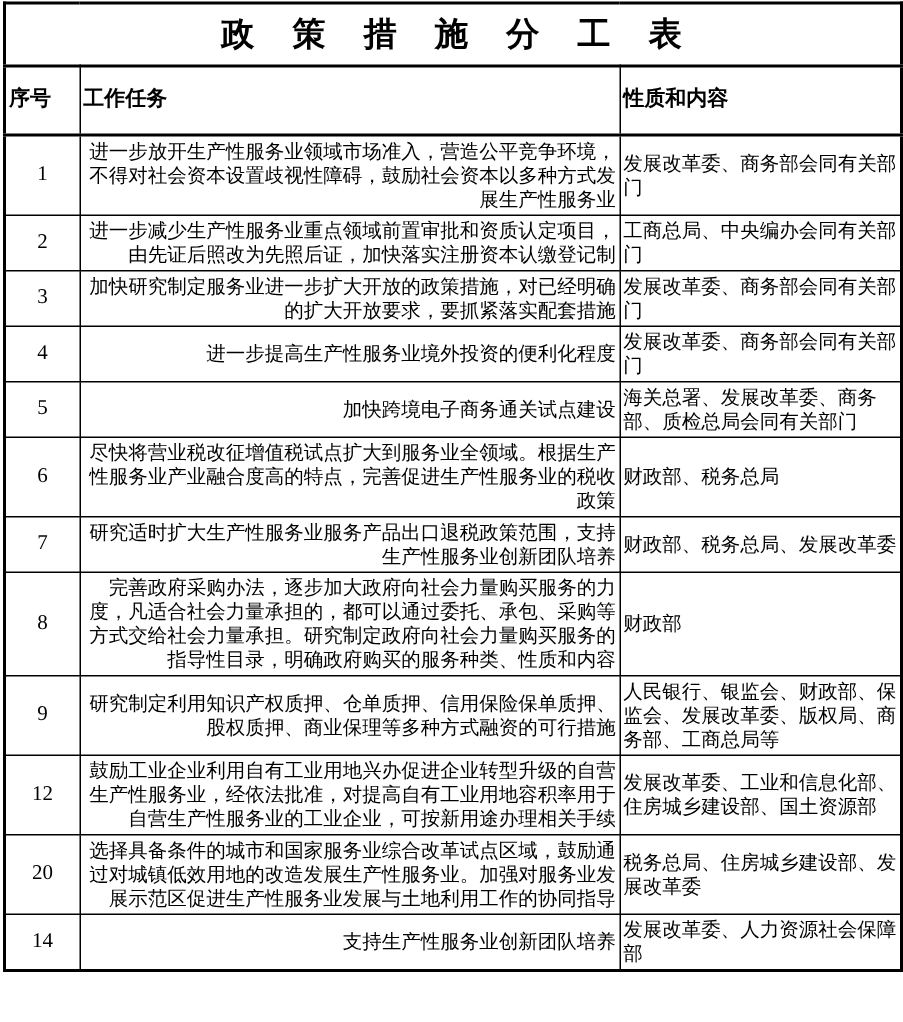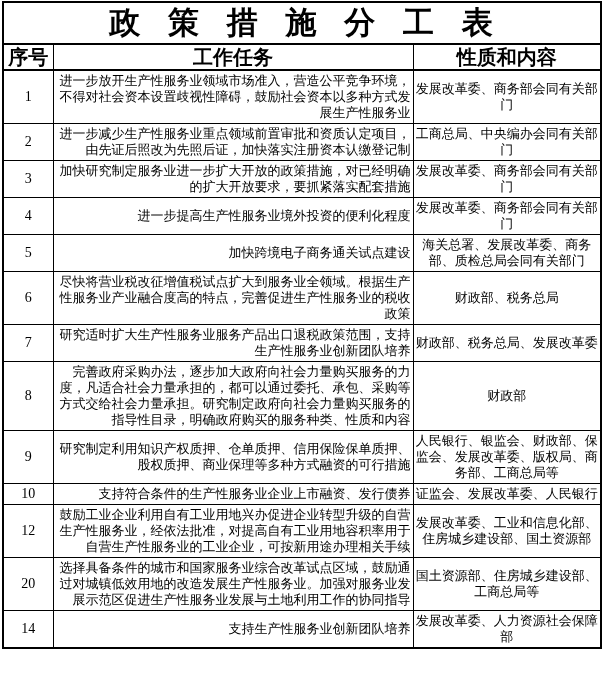--- a/index.html
+++ b/index.html
@@ -32,43 +32,43 @@
     font-size: 13px;
     line-height: 16px;
     padding: 2px 2px;
     word-break: break-all;
     overflow-wrap: break-word;
   }
   .title-cell {
     border-bottom: 2px solid #000;
     text-align: center;
     font-weight: bold;
-    font-size: 31px;
+    font-size: 22px;
     height: 40px;
     word-spacing: 16px;
     letter-spacing: 2px;
     padding: 0;
   }
   thead th {
     border-bottom: 2px solid #000;
     font-weight: bold;
-    font-size: 20px;
+    font-size: 14px;
     height: 22px;
-    text-align: center;
-    padding: 1px 2px;
+    text-align: left;
+    padding: 11px 2px;
   }
   td.idx {
     text-align: center;
     font-size: 14px;
   }
   td.task {
     text-align: right;
   }
   td.dept {
-    text-align: center;
+    text-align: left;
   }
 </style>
 </head>
 <body>
 
 <div class="sheet">
   <table class="policy-table">
     <colgroup>
       <col class="c-index">
       <col class="c-task">
@@ -124,33 +124,28 @@
           <td class="idx">8</td>
           <td class="task">完善政府采购办法，逐步加大政府向社会力量购买服务的力度，凡适合社会力量承担的，都可以通过委托、承包、采购等方式交给社会力量承担。研究制定政府向社会力量购买服务的指导性目录，明确政府购买的服务种类、性质和内容</td>
           <td class="dept">财政部</td>
         </tr>
         <tr>
           <td class="idx">9</td>
           <td class="task">研究制定利用知识产权质押、仓单质押、信用保险保单质押、股权质押、商业保理等多种方式融资的可行措施</td>
           <td class="dept">人民银行、银监会、财政部、保监会、发展改革委、版权局、商务部、工商总局等</td>
         </tr>
         <tr>
-          <td class="idx">10</td>
-          <td class="task">支持符合条件的生产性服务业企业上市融资、发行债券</td>
-          <td class="dept">证监会、发展改革委、人民银行</td>
-        </tr>
-        <tr>
           <td class="idx">12</td>
           <td class="task">鼓励工业企业利用自有工业用地兴办促进企业转型升级的自营生产性服务业，经依法批准，对提高自有工业用地容积率用于自营生产性服务业的工业企业，可按新用途办理相关手续</td>
           <td class="dept">发展改革委、工业和信息化部、住房城乡建设部、国土资源部</td>
         </tr>
         <tr>
           <td class="idx">20</td>
           <td class="task">选择具备条件的城市和国家服务业综合改革试点区域，鼓励通过对城镇低效用地的改造发展生产性服务业。加强对服务业发展示范区促进生产性服务业发展与土地利用工作的协同指导</td>
-          <td class="dept">国土资源部、住房城乡建设部、工商总局等</td>
+          <td class="dept">税务总局、住房城乡建设部、发展改革委</td>
         </tr>
         <tr>
           <td class="idx">14</td>
           <td class="task">支持生产性服务业创新团队培养</td>
           <td class="dept">发展改革委、人力资源社会保障部</td>
         </tr>
       </tbody>
   </table>
 </div>
 

